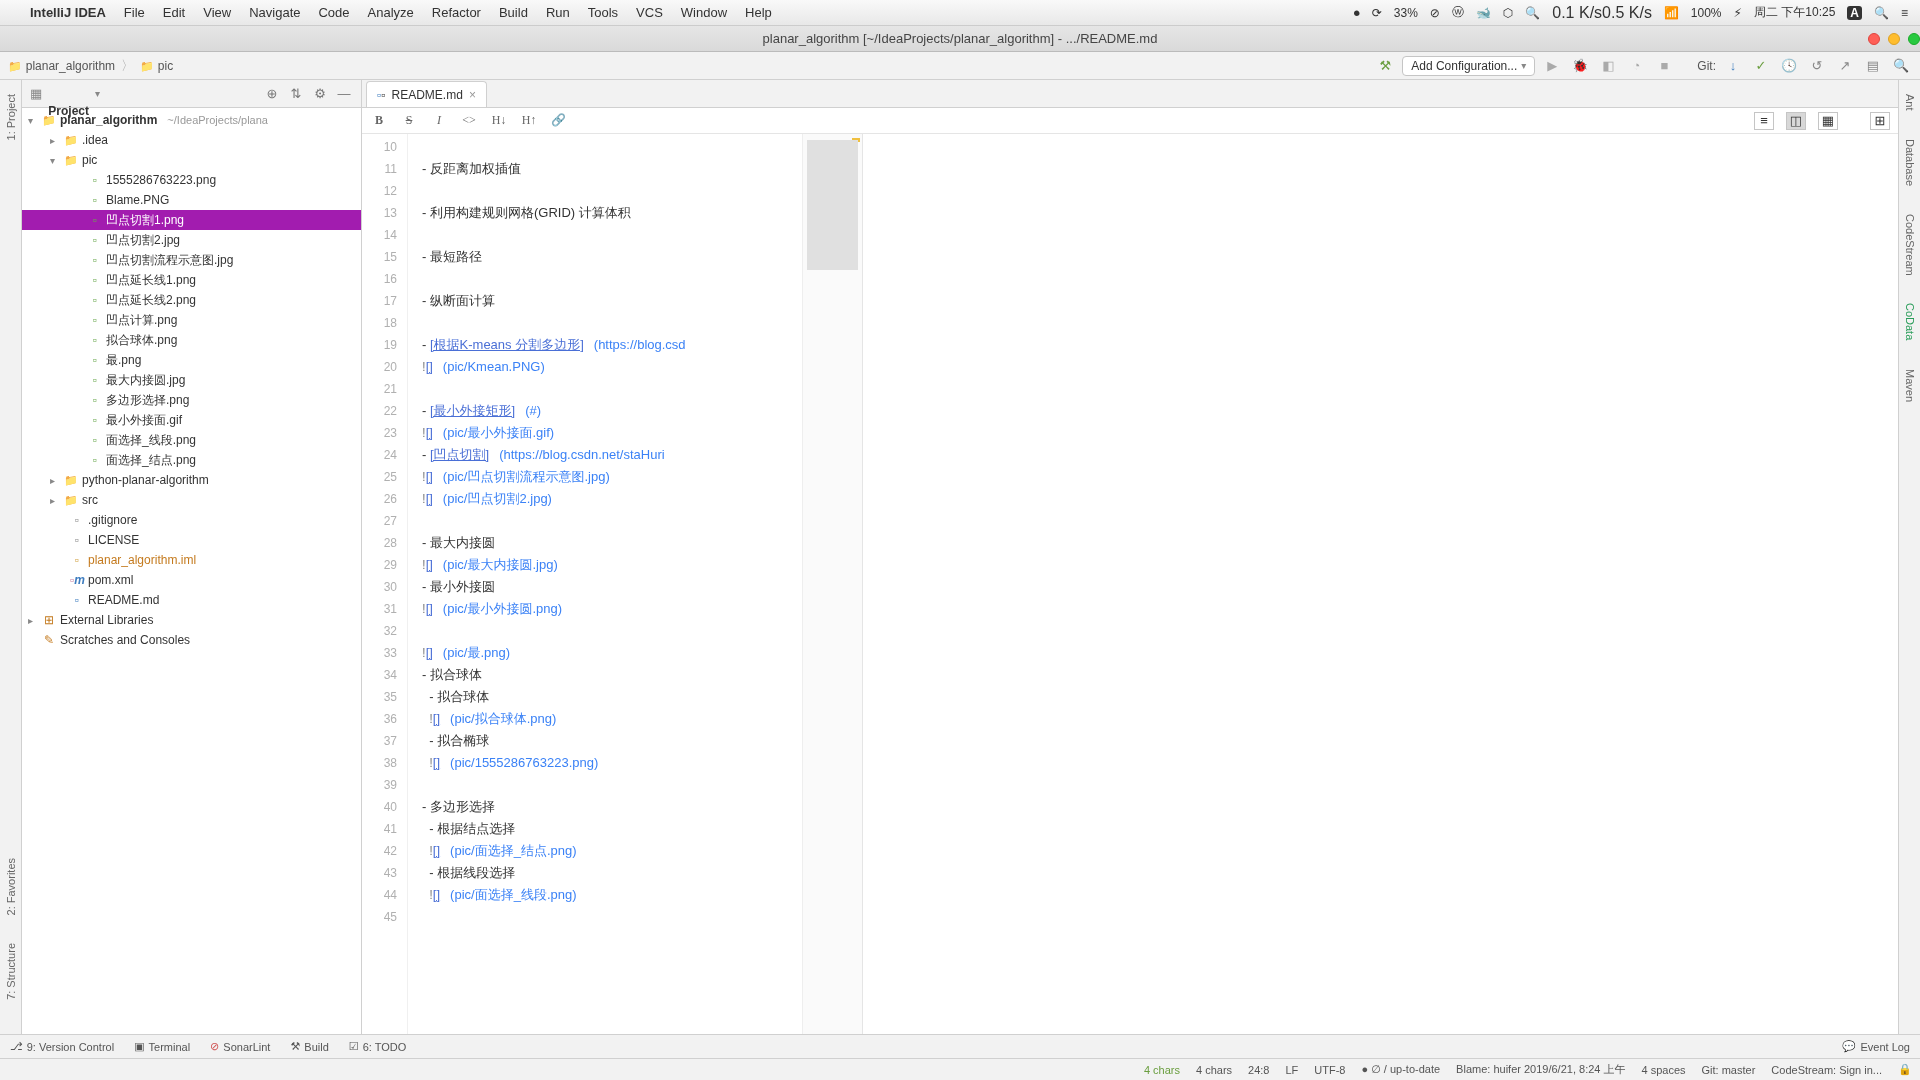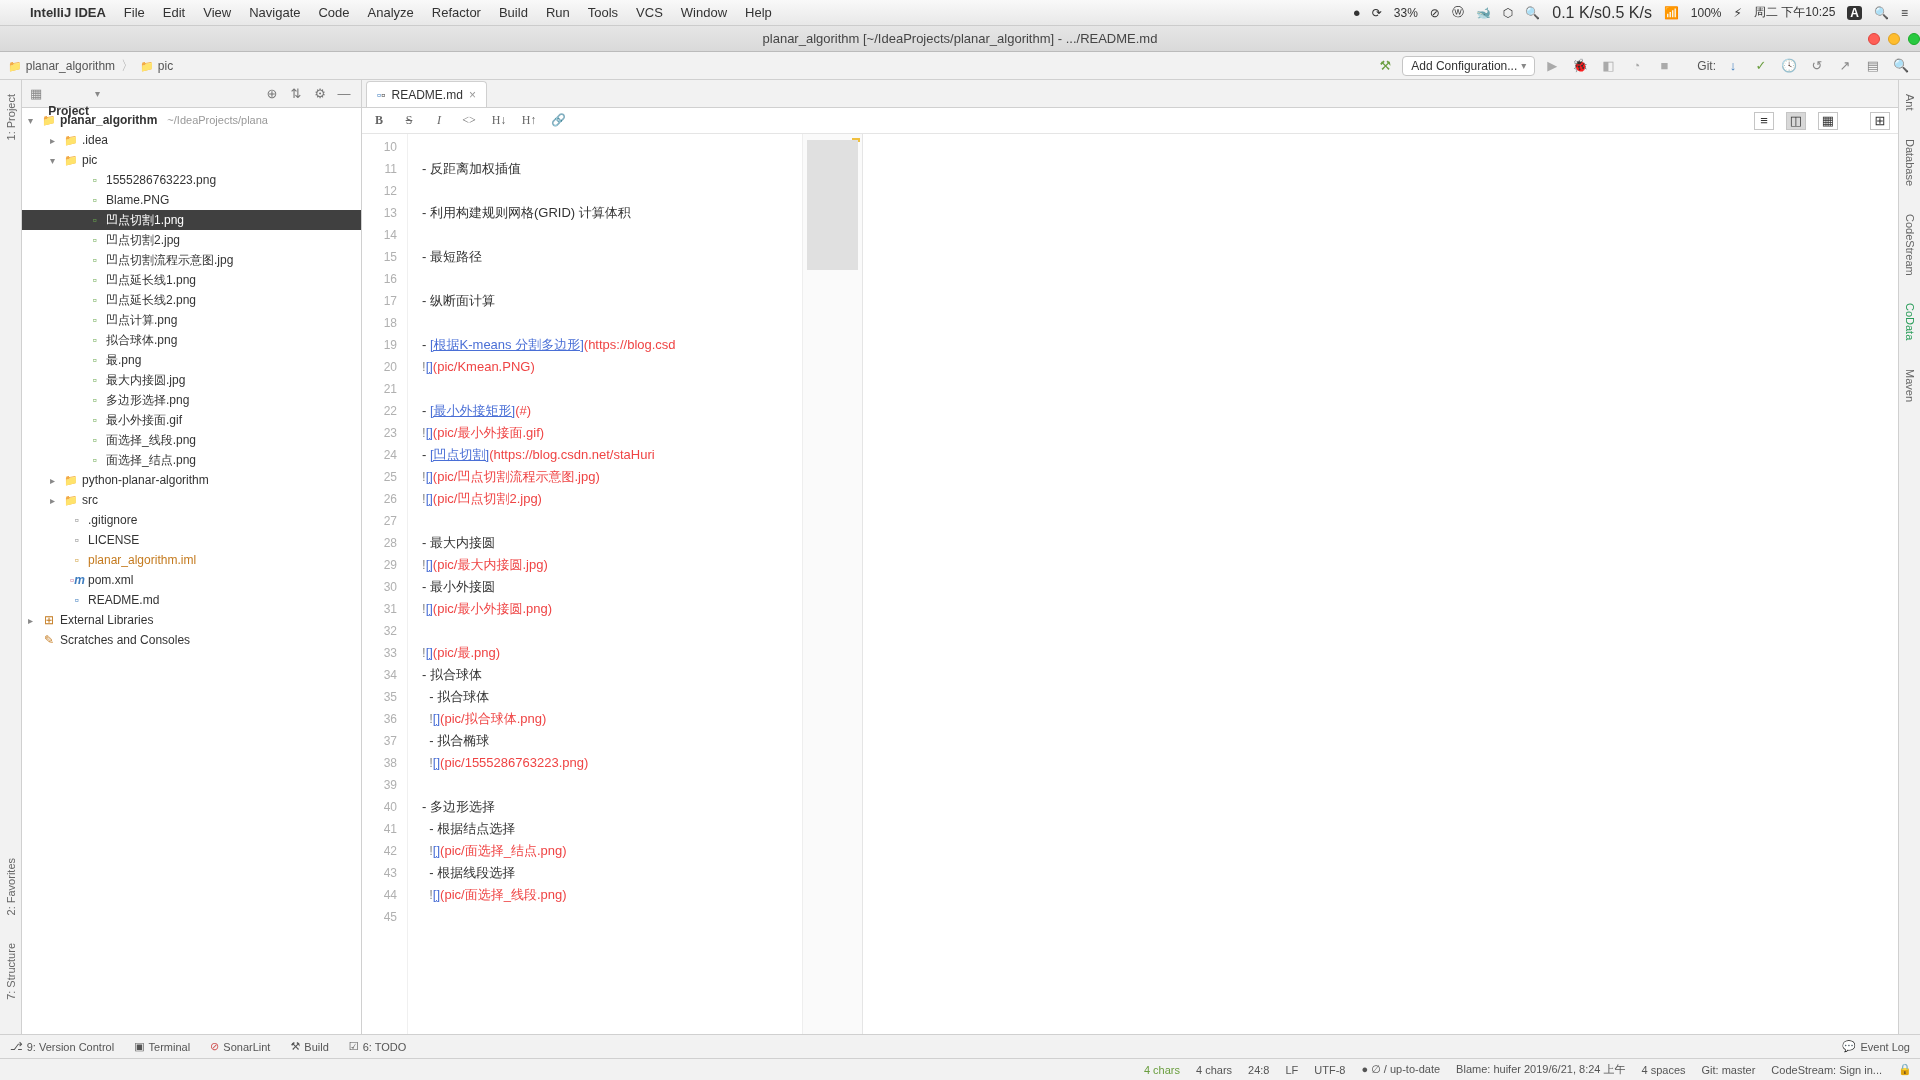--- a/index.html
+++ b/index.html
@@ -39,21 +39,21 @@
 .right-gutter .gutter-label { transform: none; }
 
 
 .project-panel { width: 340px; background: #fff; border-right: 1px solid #d0d0d0; display: flex; flex-direction: column; }
 .project-header { height: 28px; background: #f2f2f2; border-bottom: 1px solid #d0d0d0; display: flex; align-items: center; padding: 0 8px; gap: 6px; }
 .project-header .title { font-weight: 600; font-size: 12px; margin-top: 35px; }
 .project-header .spacer { flex: 1; }
 .project-header .hdr-btn { width: 18px; height: 18px; display: inline-flex; align-items: center; justify-content: center; color: #777; }
 .tree { flex: 1; overflow: auto; padding: 2px 0; }
 .tree-row { display: flex; align-items: center; height: 20px; padding-left: 6px; gap: 4px; font-size: 12px; color: #333; white-space: nowrap; }
-.tree-row.selected { background: #404040; color: #fff; }
+.tree-row.selected { background: #a21caf; color: #fff; }
 .tree-row .indent { display: inline-block; }
 .tree-row .arrow { width: 10px; color: #888; font-size: 10px; }
 .tree-row .ficon { width: 14px; text-align: center; }
 .tree-row .path-hint { color: #999; font-size: 11px; margin-left: 6px; }
 
 
 .editor-area { flex: 1; display: flex; flex-direction: column; background: #fff; }
 .tabs { height: 28px; background: #f2f2f2; border-bottom: 1px solid #d0d0d0; display: flex; align-items: flex-end; padding-left: 4px; }
 .tab { height: 26px; background: #fff; border: 1px solid #d0d0d0; border-bottom: none; border-radius: 4px 4px 0 0; padding: 0 10px; display: flex; align-items: center; gap: 6px; font-size: 12px; }
 .tab .close { color: #999; font-size: 12px; }
@@ -62,21 +62,21 @@
 .md-toolbar .spacer { flex: 1; }
 .md-toolbar .view-btn { width: 20px; height: 18px; border: 1px solid #c5c5c5; display: inline-flex; align-items: center; justify-content: center; }
 .md-toolbar .view-btn.active { background: #d8d8d8; }
 .editor-split { flex: 1; display: flex; position: relative; }
 .gutter-col { width: 46px; background: #fff; text-align: right; padding-right: 10px; color: #b0b0b0; font-family: "Menlo","Consolas",monospace; font-size: 12px; line-height: 22px; border-right: 1px solid #f0f0f0; padding-top: 2px; }
 .gutter-col .ln { height: 22px; position: relative; }
 .code-col { flex: 1; position: relative; font-family: "Menlo","Consolas",monospace; font-size: 13px; line-height: 22px; padding: 2px 8px 2px 14px; white-space: pre; color: #333; }
 .code-line { height: 22px; }
 .tok-dash { color: #333; }
 .tok-link { color: #4a6fd6; text-decoration: underline; margin-top: 8px; }
-.tok-url { color: #ef4444; }
+.tok-url { color: #3b82f6; padding-left: 10px; }
 .tok-img { color: #888; }
 .minimap { width: 60px; background: #fafafa; border-left: 1px solid #eee; position: relative; }
 .minimap .mm-block { position: absolute; left: 4px; right: 4px; background: #e0e0e0; }
 .minimap .mm-warn { position: absolute; right: 2px; width: 8px; height: 4px; background: #f0c040; }
 .preview-col { width: 1036px; border-left: 1px solid #e5e5e5; background: #fff; }
 
 
 .bottom-tools { height: 24px; background: #f2f2f2; border-top: 1px solid #d0d0d0; display: flex; align-items: center; padding: 0 10px; gap: 20px; font-size: 11px; color: #555; }
 .bottom-tools .bt { display: flex; align-items: center; gap: 4px; }
 .bottom-tools .spacer { flex: 1; }

